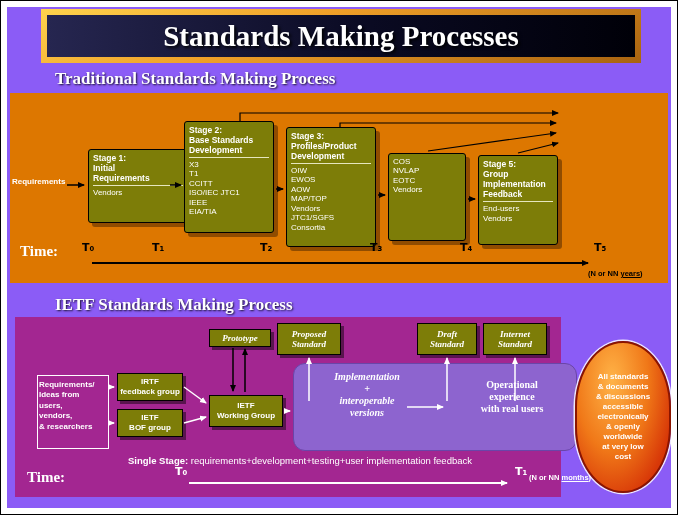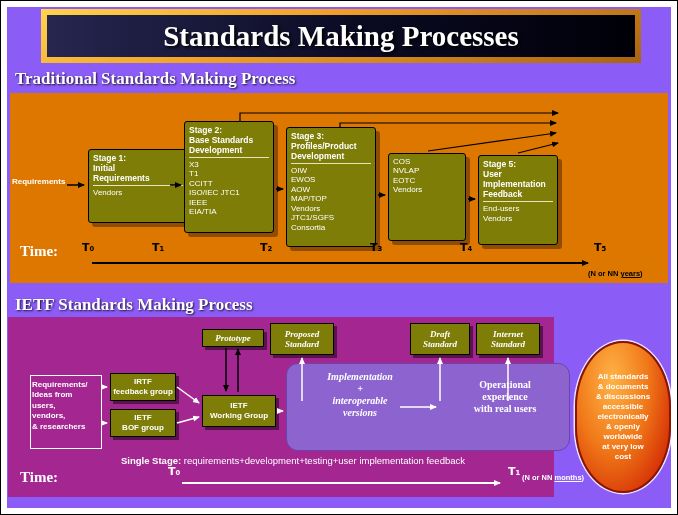--- a/index.html
+++ b/index.html
@@ -24,30 +24,30 @@
     background:linear-gradient(90deg,#262650 0%,#0a0a22 55%,#000008 100%);
     display:flex; align-items:center; justify-content:center;
   }
   .banner-title {
     font-family:"Liberation Serif", serif; font-weight:bold; font-size:29px;
     color:#ffffff; text-shadow:2px 2px 3px rgba(0,0,0,.95); white-space:nowrap;
   }
 
   .section-heading {
     position:absolute; font-family:"Liberation Serif", serif; font-weight:bold;
-    font-size:17px; color:#ffffff; text-shadow:1px 1px 2px rgba(0,0,0,.8); white-space:nowrap;
+    font-size:17px; color:#ffffff; text-shadow:1px 1px 2px rgba(0,0,0,.8); white-space:nowrap;margin-left:40px;
   }
 
   
   .trad-panel {
     position:absolute; left:3px; top:86px; width:658px; height:190px;
     background:#dd7700;
   }
   .ietf-panel {
-    position:absolute; left:1px; top:310px; width:546px; height:180px;
+    position:absolute; left:8px; top:310px; width:546px; height:180px;
     background:#a32691;
   }
   .overlay { position:absolute; left:0; top:0; z-index:3; pointer-events:none; }
 
   
   .olive {
     position:absolute; background:#7d7d08; border:1px solid #000; color:#fff;
     box-shadow:4px 4px 0 rgba(50,25,0,.45); border-radius:3px; box-sizing:border-box; z-index:2;
   }
   .stage-box { padding:3px 4px; font-size:8px; line-height:1.18; }
@@ -185,21 +185,21 @@
 Consortia</div>
       </div>
       <div class="olive stage-box" style="left:378px; top:60px; width:78px; height:88px;">
         <div class="stage-items">COS
 NVLAP
 EOTC
 Vendors</div>
       </div>
       <div class="olive stage-box" style="left:468px; top:62px; width:80px; height:90px;">
         <div class="stage-header">Stage 5:
-User
+Group
 Implementation
 Feedback</div>
         <div class="stage-items">End-users
 Vendors</div>
       </div>
 
 
       <div class="time-label" style="left:10px; top:150px;">Time:</div>
       <span class="tick tick-black" style="left:72px;  top:148px;">T₀</span>
       <span class="tick tick-black" style="left:142px; top:148px;">T₁</span>

